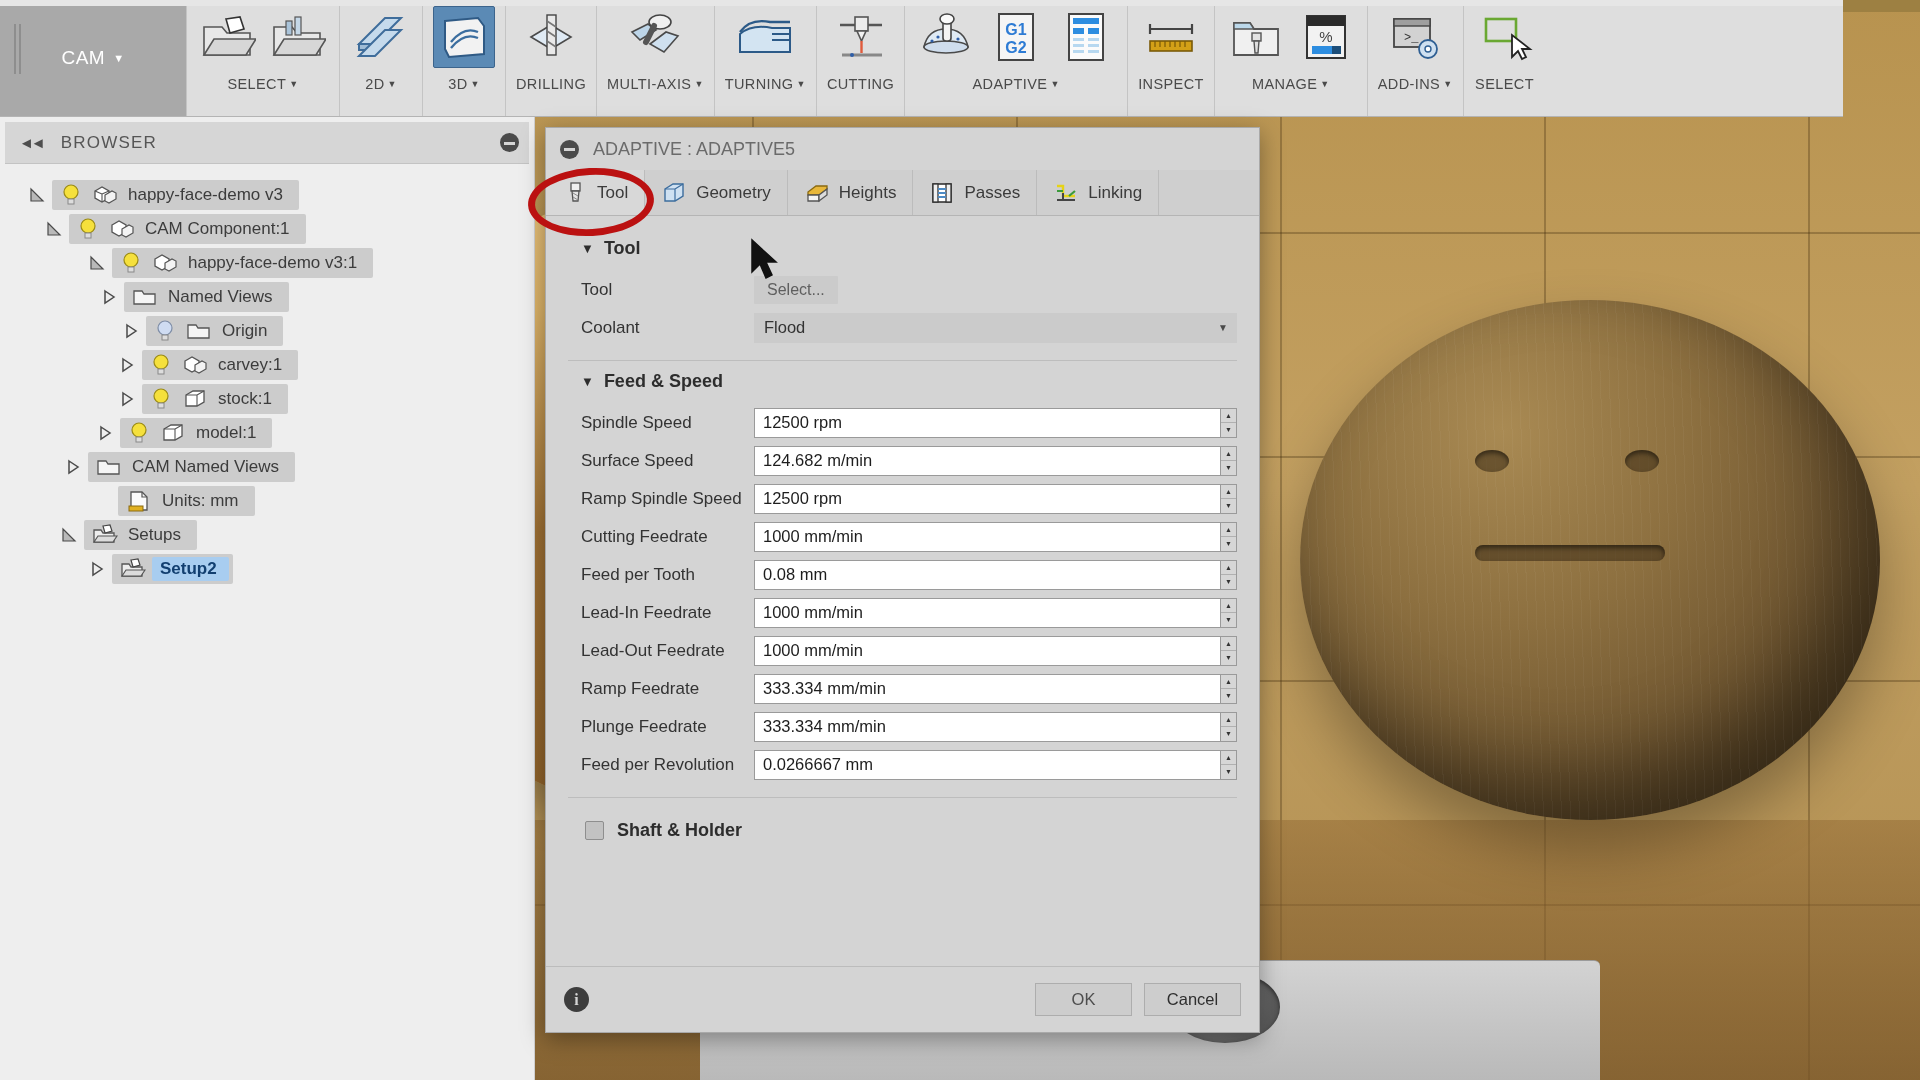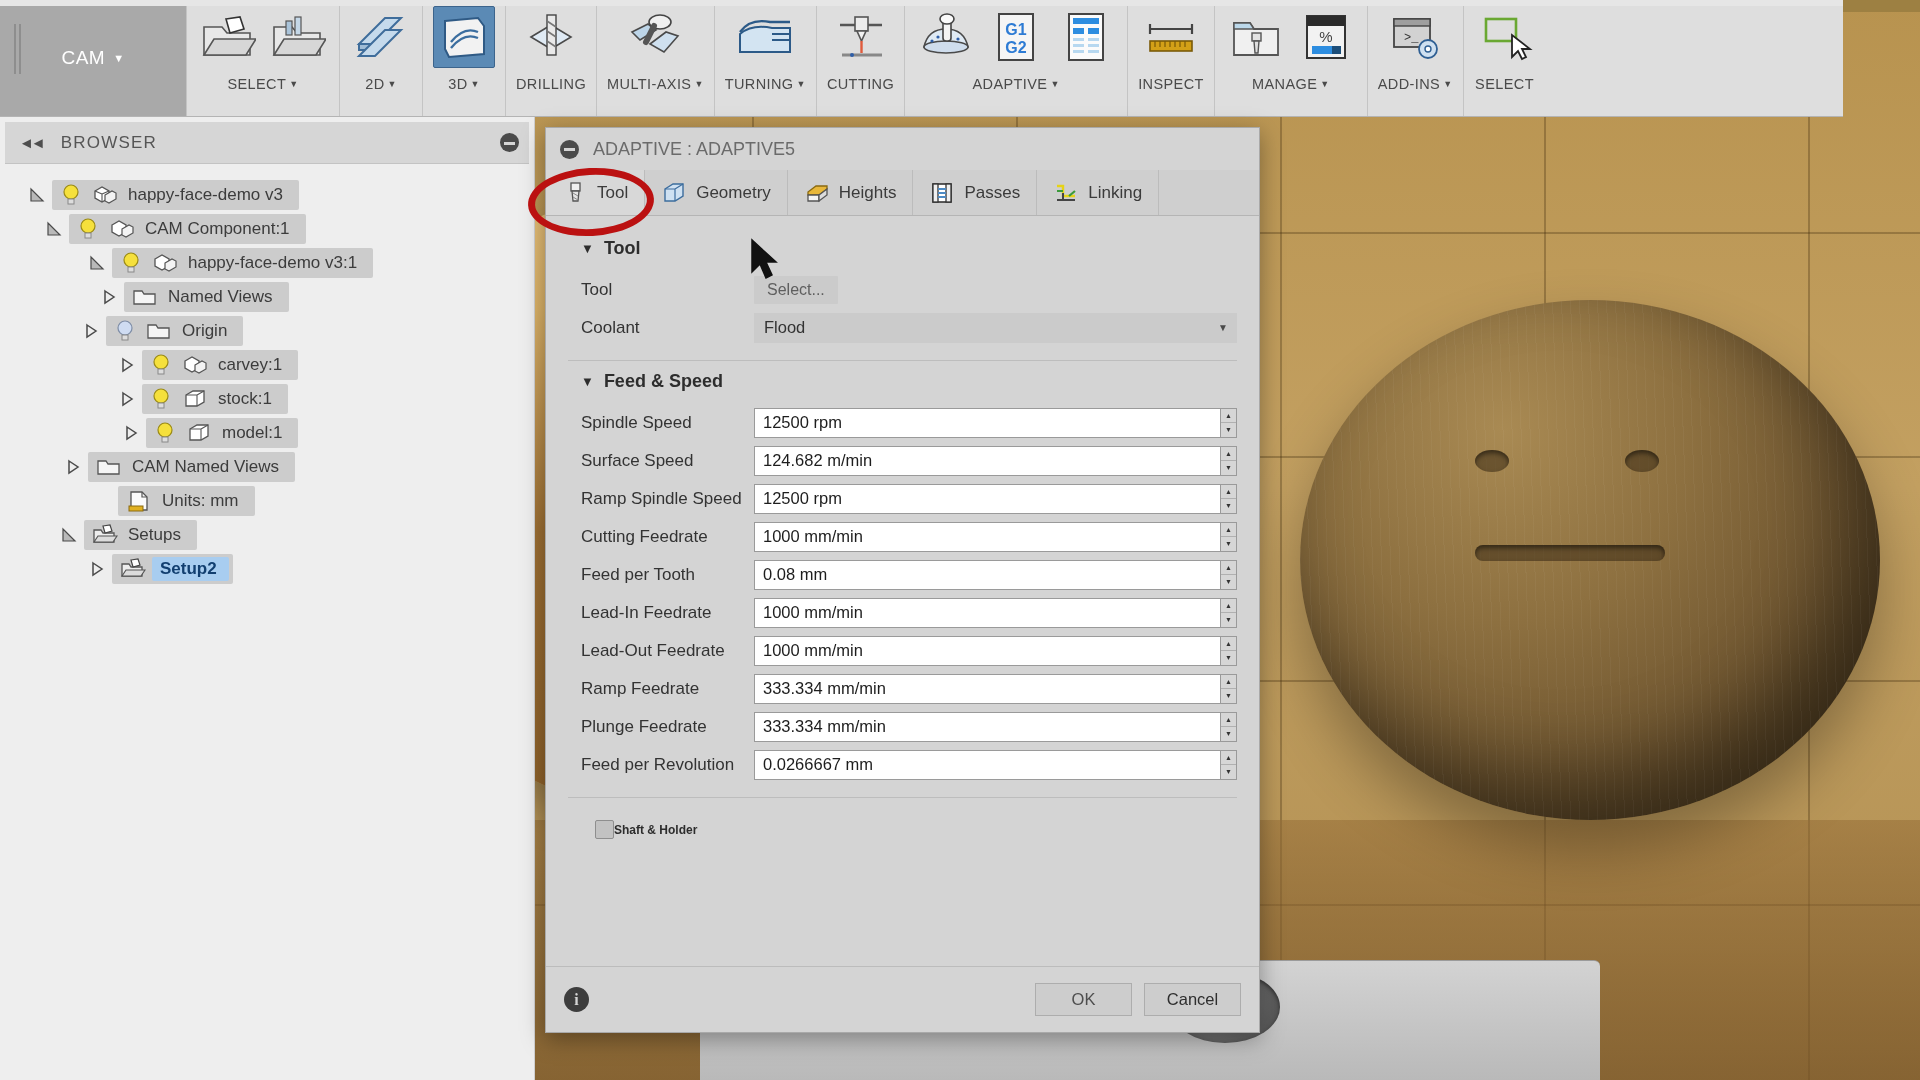--- a/index.html
+++ b/index.html
@@ -261,22 +261,22 @@
   .spin-arrows {
     width: 17px; border: 1px solid #9a9a9a; background: #d6d6d6;
     display: flex; flex-direction: column;
   }
   .spin-arrows div {
     flex: 1; display: flex; align-items: center; justify-content: center;
     font-size: 7px; color: #333; line-height: 1;
   }
   .spin-arrows div:first-child { border-bottom: 1px solid #b0b0b0; }
   .checkrow {
-    display: flex; align-items: center; 
-    margin: 22px 0 0 27px; font-size: 12px; color: #2d2d2d; font-weight: bold;
+    display: flex; align-items: center; gap: 13px;
+    margin: 22px 0 0 17px; font-size: 18px; color: #2d2d2d; font-weight: bold;
   }
   .cbox {
     width: 19px; height: 19px; background: #c2c2c2;
     border: 1px solid #8e8e8e; border-radius: 2px;
   }
   .dlg-foot {
     height: 66px; border-top: 1px solid #bcbcbc;
     display: flex; align-items: center; padding: 0 18px; gap: 12px;
     background: #d4d4d4;
   }
@@ -654,21 +654,21 @@
         <span class="tchip">
           <span class="ficon">
             <svg width="26" height="24" viewBox="0 0 26 24">
                 <path d="M2 6 L10 6 L12 9 L23 9 L23 19 L2 19 Z" fill="#f5f5f5" stroke="#555" stroke-width="1.3"></path>
               </svg>
           </span>
           <span class="tlabel">Named Views</span>
         </span>
       </div>
 
-      <div class="trow" style="padding-left:76px">
+      <div class="trow" style="padding-left:116px">
         <span class="twist">
           <svg width="16" height="16" viewBox="0 0 16 16">
               <path d="M4 2 L13 8 L4 14 Z" fill="none" stroke="#4a4a4a" stroke-width="1.5"></path>
             </svg>
         </span>
         <span class="tchip">
           <span class="bulb">
             <svg width="22" height="24" viewBox="0 0 22 24">
                 <circle cx="11" cy="9" r="7" fill="#cfdcf2" stroke="#7e8da6" stroke-width="1.2"></circle>
                 <rect x="8" y="16" width="6" height="5" fill="#ddd" stroke="#888" stroke-width="1"></rect>
@@ -722,21 +722,21 @@
           <span class="ficon">
             <svg width="26" height="24" viewBox="0 0 26 24">
                 <path d="M4 8 L11 4 L22 4 L22 15 L15 19 L4 19 Z" fill="#fff" stroke="#555" stroke-width="1.3"></path>
                 <path d="M4 8 L15 8 L15 19 M15 8 L22 4" stroke="#555" stroke-width="1.1" fill="none"></path>
               </svg>
           </span>
           <span class="tlabel">stock:1</span>
         </span>
       </div>
 
-      <div class="trow" style="padding-left:116px">
+      <div class="trow" style="padding-left:90px">
         <span class="twist">
           <svg width="16" height="16" viewBox="0 0 16 16">
               <path d="M4 2 L13 8 L4 14 Z" fill="none" stroke="#4a4a4a" stroke-width="1.5"></path>
             </svg>
         </span>
         <span class="tchip">
           <span class="bulb">
             <svg width="22" height="24" viewBox="0 0 22 24">
                 <circle cx="11" cy="9" r="7" fill="#f5e03c" stroke="#9a8a15" stroke-width="1.2"></circle>
                 <rect x="8" y="16" width="6" height="5" fill="#ddd" stroke="#888" stroke-width="1"></rect>

